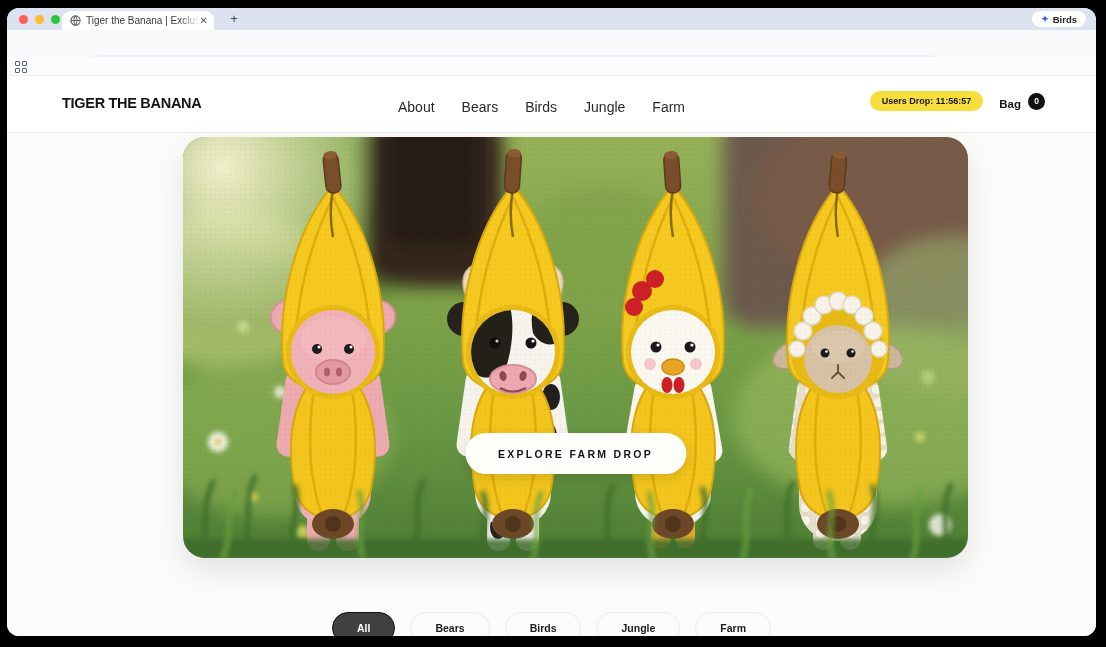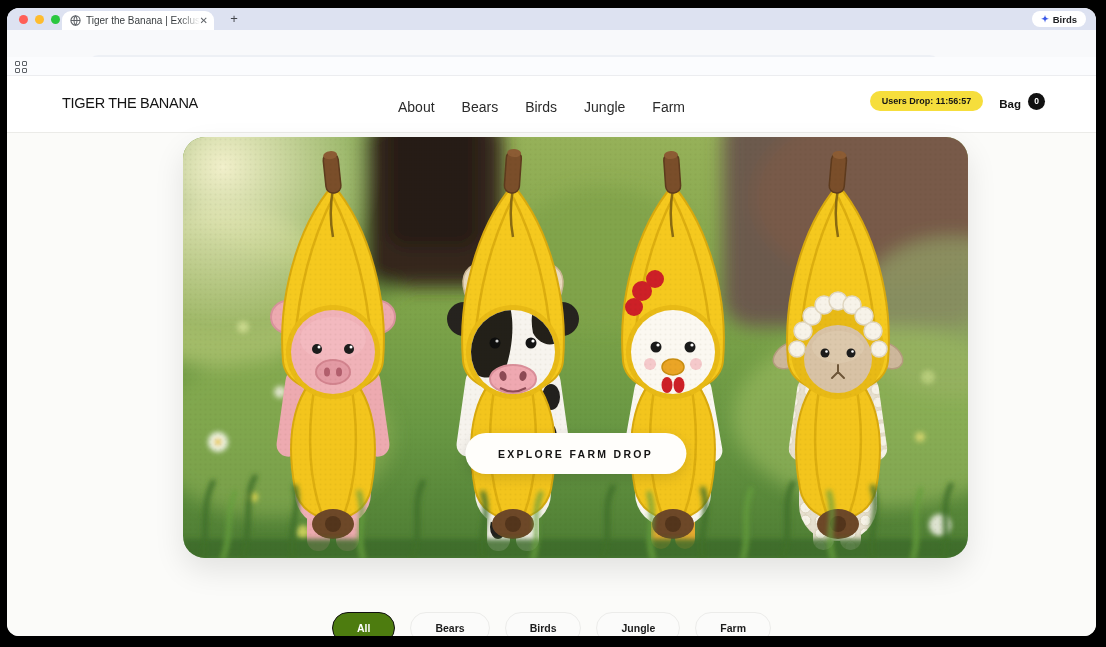--- a/index.html
+++ b/index.html
@@ -30,36 +30,36 @@
   .avatar { position:absolute; top:26.5px; left:1043px; width:18px; height:18px; border-radius:50%; background:radial-gradient(circle at 45% 35%, #9a7a66, #5d4638 65%, #3c2c22); }
 
   
   .bookmarks { position:absolute; top:49px; left:0; right:0; height:19px; background:#fbfcfe; border-bottom:1px solid #ecedf0; }
   .appsgrid { position:absolute; left:8px; top:3.5px; width:12px; height:12px; display:grid; grid-template-columns:5px 5px; grid-template-rows:5px 5px; gap:2px; }
   .appsgrid i { background:transparent; border:1.5px solid #5f6368; border-radius:1px; display:block; }
 
   
   .page { position:absolute; top:68px; left:0; right:0; bottom:0; background:#fbfbf9; }
   .siteheader { height:57px; background:#fff; border-bottom:1px solid #ebebe8; position:relative; }
-  .logo { position:absolute; left:55px; top:19px; font-size:14.5px; font-weight:400; letter-spacing:-0.3px; color:#141414; }
+  .logo { position:absolute; left:55px; top:19px; font-size:14.5px; font-weight:700; letter-spacing:-0.3px; color:#141414; }
   .sitenav { position:absolute; top:23px; left:50%; transform:translateX(calc(-50% - 10px)); display:flex; gap:27px; }
   .sitenav a { font-size:14px; color:#2b2b2b; text-decoration:none; font-weight:500; }
   .headright { position:absolute; right:51px; top:15px; display:flex; align-items:center; gap:16px; }
   .dropbadge { background:#f6de3c; border-radius:11px; padding:5px 12px; font-size:9px; font-weight:800; color:#161616; white-space:nowrap; }
   .bag { display:flex; align-items:flex-end; gap:7px; font-size:11.5px; font-weight:800; color:#141414; }
   .bagcount { width:17px; height:17px; border-radius:50%; background:#111; color:#fff; font-size:8.5px; font-weight:700; display:flex; align-items:center; justify-content:center; }
 
   .herowrap { display:flex; justify-content:center; margin-top:4px; }
   .hero { position:relative; width:785px; height:421px; border-radius:22px; overflow:hidden; box-shadow:0 12px 30px rgba(0,0,0,.10);margin-left:48px; }
   .hero svg { display:block; width:100%; height:100%; }
   .cta { position:absolute; left:50%; top:296px; transform:translateX(-50%); background:#fffefb; border:none; border-radius:22px; height:41px; padding:0 33px; font-family:"Liberation Sans",sans-serif; font-size:10.5px; font-weight:800; letter-spacing:2.3px; color:#141414; white-space:nowrap; box-shadow:0 4px 14px rgba(0,0,0,.12); }
 
   .filters { position:absolute; top:536px; left:0; right:0; display:flex; justify-content:center; gap:15px; }
   .pill { height:32px; border-radius:17px; padding:0 24px; display:flex; align-items:center; font-size:10.5px; font-weight:700; background:#fbfbfa; border:1px solid #ececea; color:#1c1c1c; }
-  .pill.active { background:#4d7c0f; border-color:#101010; color:#fff;text-align:right; }
+  .pill.active { background:#404040; border-color:#101010; color:#fff;text-align:right; }
 
   .icon-stroke { stroke:#5f6368; fill:none; stroke-width:1.6; stroke-linecap:round; stroke-linejoin:round; }
   .icon-stroke.dis { stroke:#b9bdc4; }
 </style>
 </head>
 <body>
 
 <div class="stage">
 <div class="window">
 

